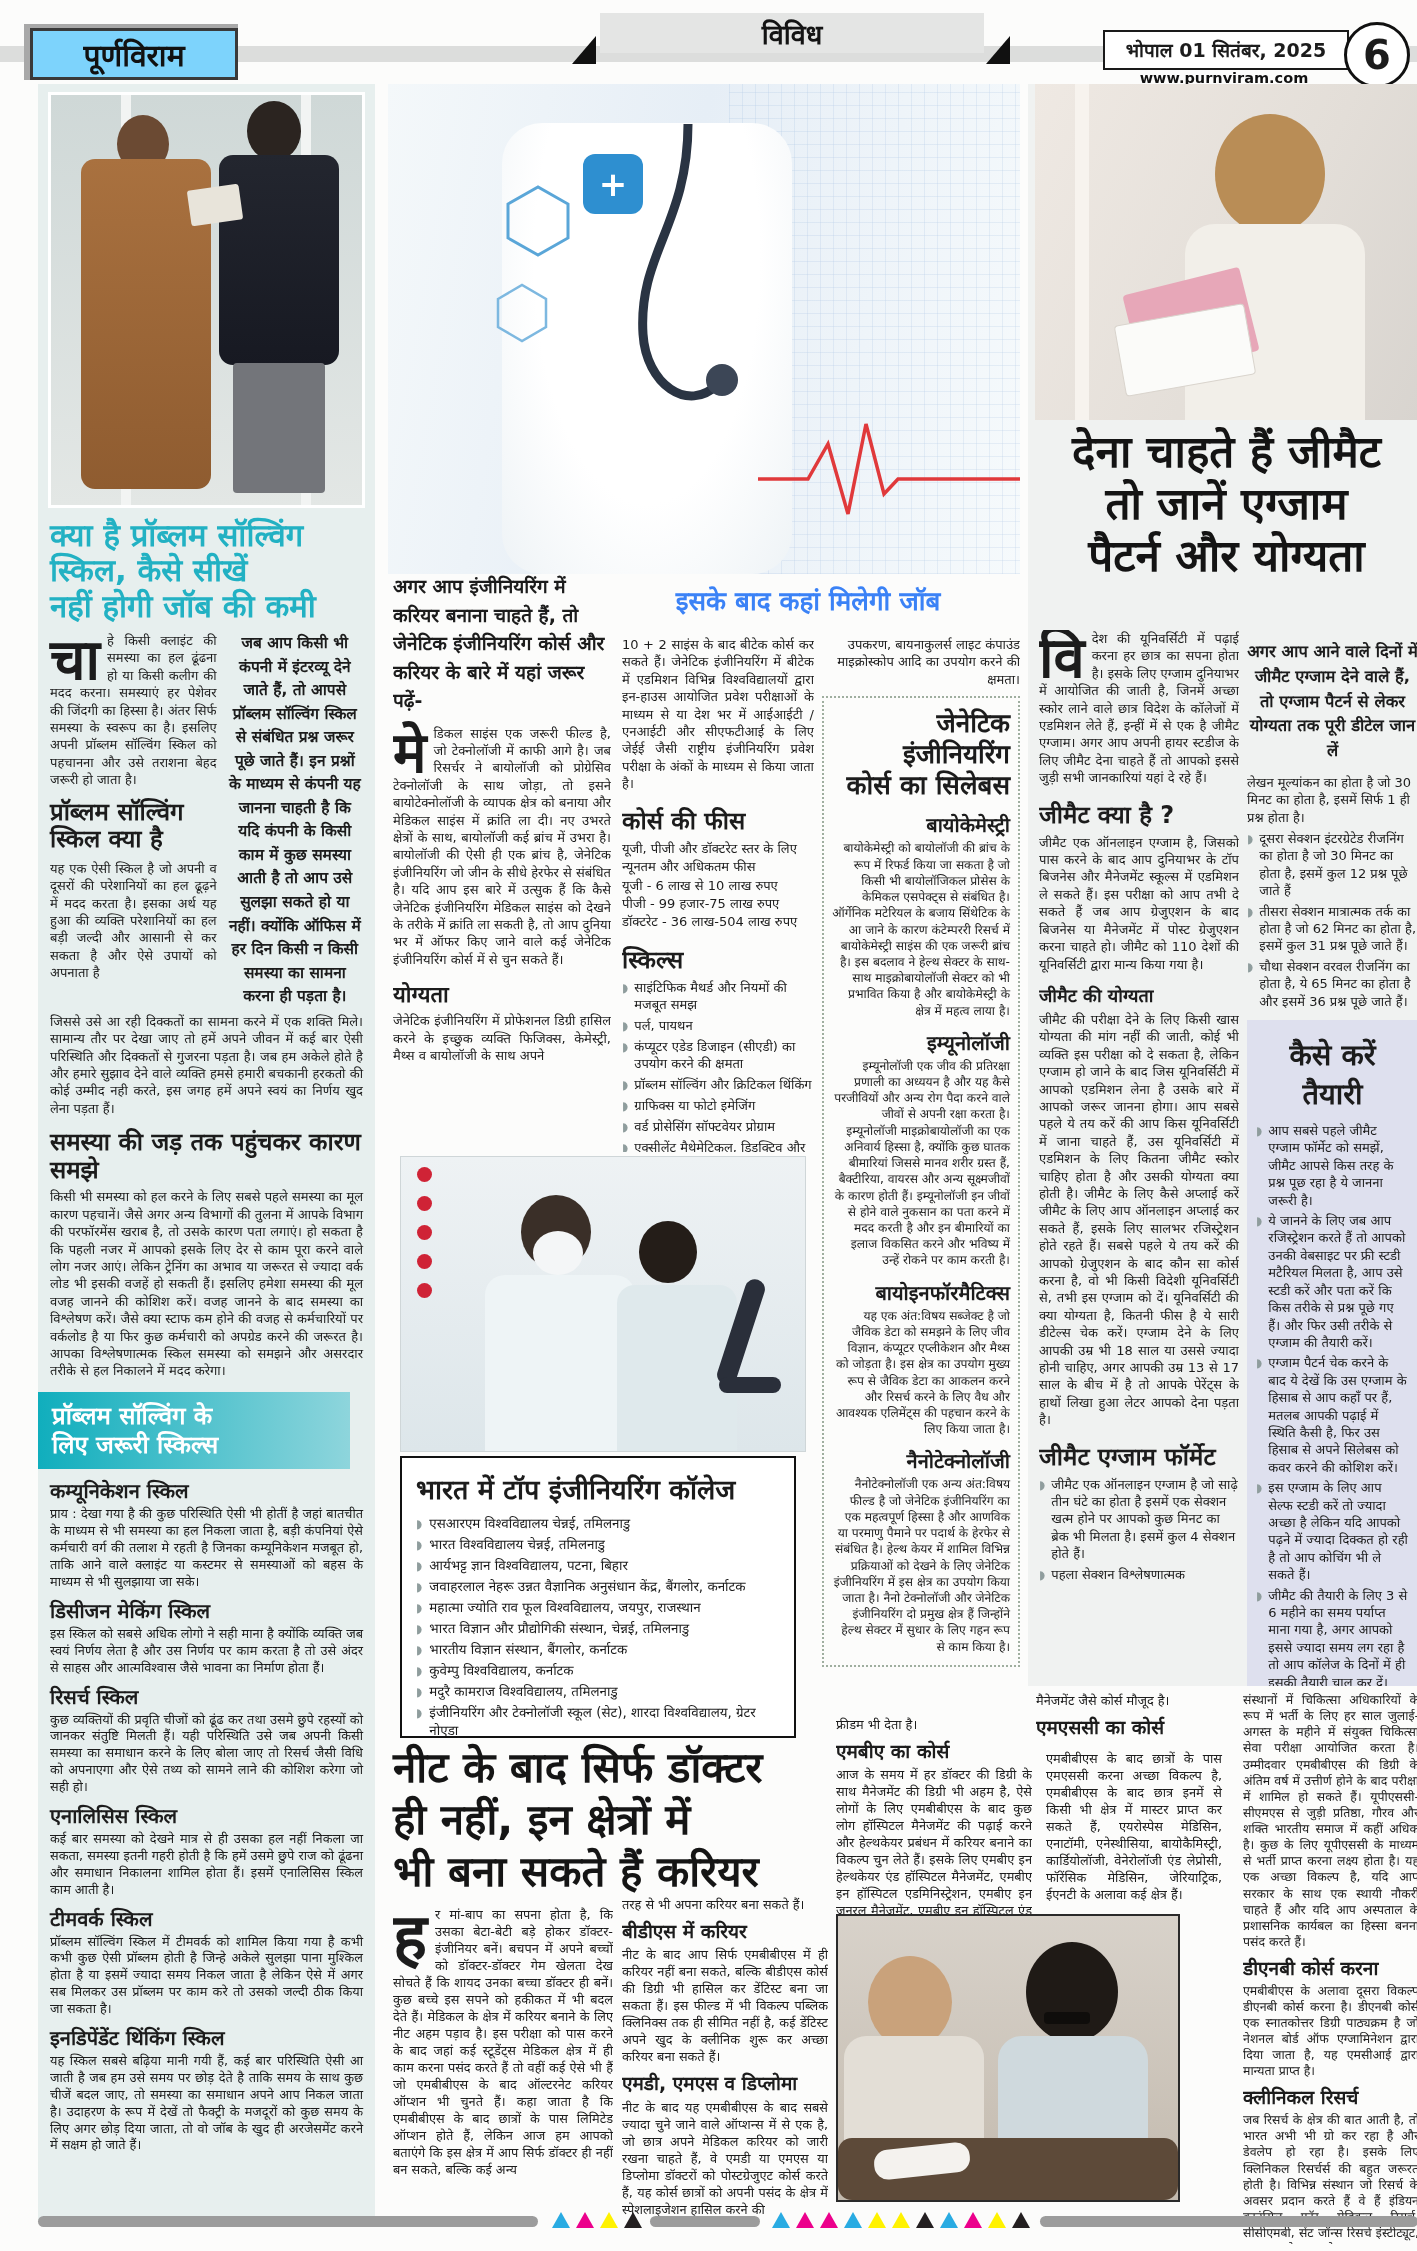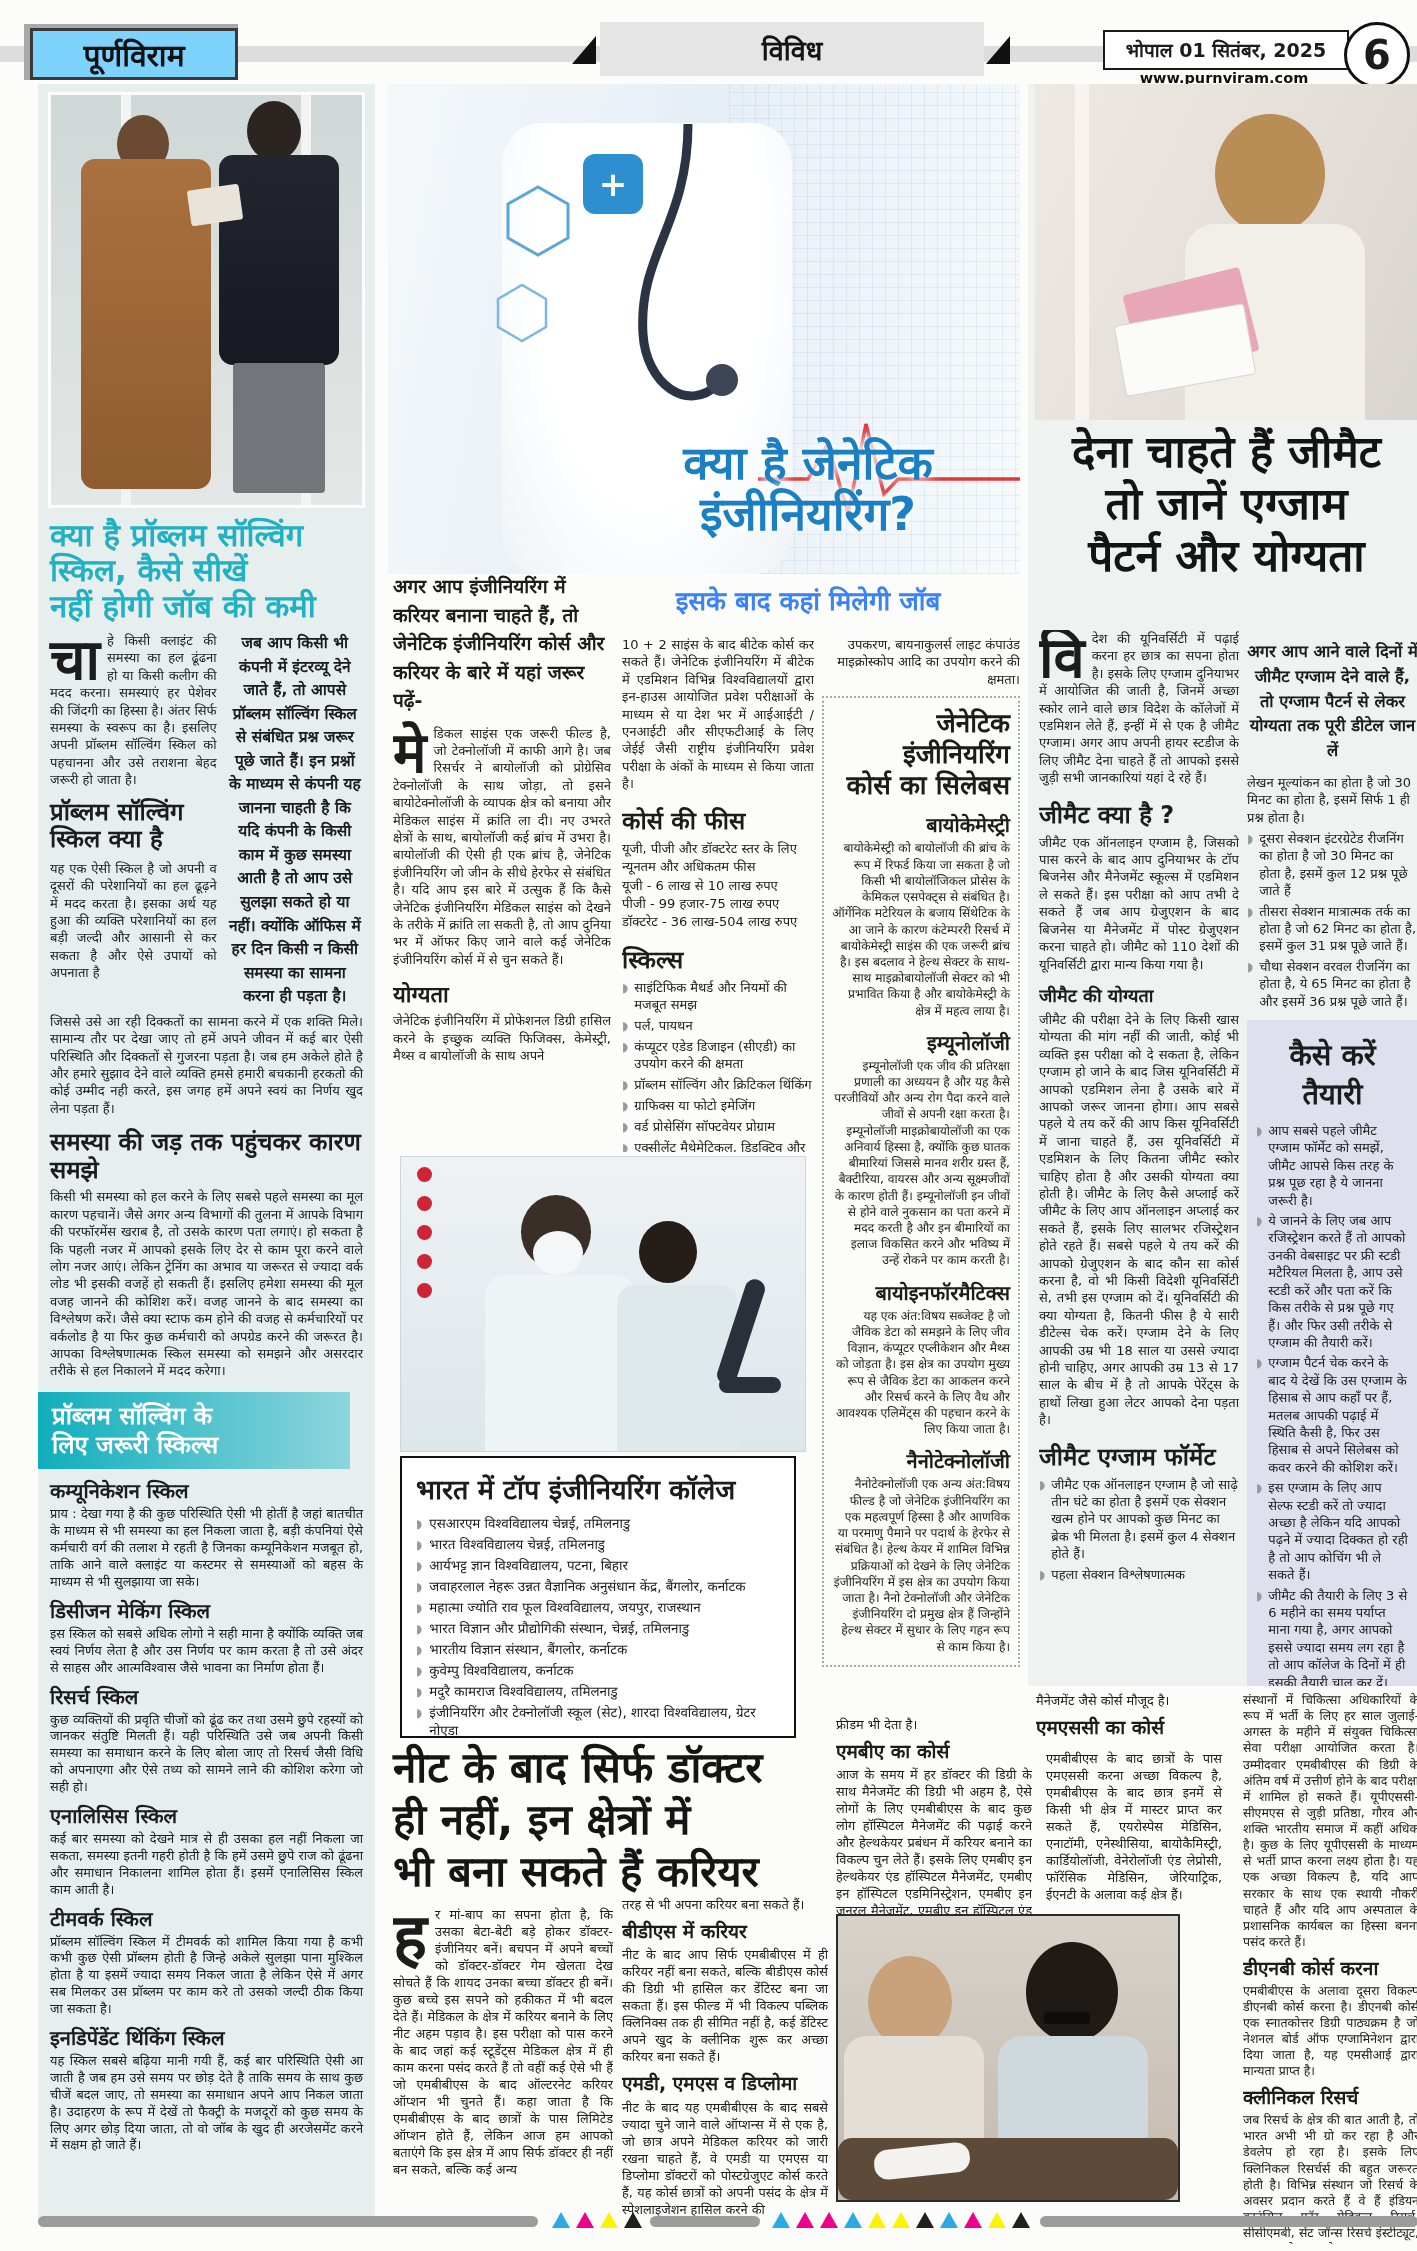--- a/index.html
+++ b/index.html
@@ -9,21 +9,21 @@
   .of{overflow:hidden;}
   .jt{text-align:justify;}
   
   .hdr-strip{left:0;top:46px;width:1417px;height:16px;background:#dcdddc;}
   .masthead-shadow{left:24px;top:24px;width:214px;height:56px;background:#a8a8a8;}
   .masthead{left:30px;top:28px;width:202px;height:46px;background:#7dd3fc;border:3px solid #3a3a3a;
             display:flex;align-items:center;justify-content:center;font-size:30px;font-weight:800;color:#111;}
   .tri-blk{width:0;height:0;border-style:solid;}
   .tri-hdr1{left:572px;top:36px;border-width:0 0 28px 24px;border-color:transparent transparent #111 transparent;}
   .tri-hdr2{left:986px;top:36px;border-width:0 0 28px 24px;border-color:transparent transparent #111 transparent;}
-  .vividh-box{left:600px;top:22px;width:384px;height:54px;background:#e4e5e4;display:flex;align-items:center;justify-content:center;
+  .vividh-box{left:600px;top:13px;width:384px;height:40px;background:#e4e5e4;display:flex;align-items:center;justify-content:center;
               font-size:27px;font-weight:800;color:#141414;}
   .date-box{left:1103px;top:30px;width:242px;height:36px;background:#fff;border:2px solid #1a1a1a;
             display:flex;align-items:center;justify-content:center;font-size:19px;font-weight:800;}
   .site{left:1103px;top:70px;width:242px;text-align:center;font-size:14.5px;font-weight:700;color:#111;}
   .pgnum{left:1344px;top:22px;width:60px;height:60px;border:3px solid #111;border-radius:50%;background:#fff;
          display:flex;align-items:center;justify-content:center;font-size:40px;font-weight:800;}
   
   .left-panel{left:38px;top:84px;width:337px;height:2136px;background:#e7efee;}
   .lp-photo{position:relative;margin:8px 10px 8px;height:410px;background:linear-gradient(180deg,#cfd8d7,#e3e7e5);
             border:3px solid #fff;overflow:hidden;}
@@ -189,24 +189,20 @@
       <path d="M300 40 C 300 140, 250 170, 255 250 C 258 300, 300 330, 330 300" stroke="#2a3443" stroke-width="9" fill="none"></path>
       <circle cx="334" cy="296" r="16" fill="#3c4656"></circle>
       <polygon points="120,120 150,103 180,120 180,154 150,171 120,154" fill="none" stroke="#5aa6d8" stroke-width="3"></polygon>
       <polygon points="110,215 134,201 158,215 158,243 134,257 110,243" fill="none" stroke="#7db8e0" stroke-width="2.5"></polygon>
       <polyline points="370,395 420,395 440,360 460,430 478,340 496,410 510,395 632,395" stroke="#e0393b" stroke-width="3.5" fill="none"></polyline>
     </svg>
     <div class="icon-tile">
         <span>+</span>
       </div>
   </div>
-  <div class="abs gen-headline">
-    <div>क्या है जेनेटिक</div>
-    <div>इंजीनियरिंग?</div>
-  </div>
   <div class="abs gen-sub">इसके बाद कहां मिलेगी जॉब</div>
 
   <div class="abs gen-colA of">
     <p class="standfirst">अगर आप इंजीनियरिंग में करियर बनाना चाहते हैं, तो जेनेटिक इंजीनियरिंग कोर्स और करियर के बारे में यहां जरूर पढ़ें-</p>
     <p class="body-s jt" style="margin:0;"><span class="dc">मे</span><span>डिकल साइंस एक जरूरी फील्ड है, जो टेक्नोलॉजी में काफी आगे है। जब रिसर्चर ने बायोलॉजी को प्रोग्रेसिव टेक्नोलॉजी के साथ जोड़ा, तो इसने बायोटेक्नोलॉजी के व्यापक क्षेत्र को बनाया और मेडिकल साइंस में क्रांति ला दी। नए उभरते क्षेत्रों के साथ, बायोलॉजी कई ब्रांच में उभरा है। बायोलॉजी की ऐसी ही एक ब्रांच है, जेनेटिक इंजीनियरिंग जो जीन के सीधे हेरफेर से संबंधित है। यदि आप इस बारे में उत्सुक हैं कि कैसे जेनेटिक इंजीनियरिंग मेडिकल साइंस को देखने के तरीके में क्रांति ला सकती है, तो आप दुनिया भर में ऑफर किए जाने वाले कई जेनेटिक इंजीनियरिंग कोर्स में से चुन सकते हैं।</span></p>
     <h2 class="g-h2" style="font-size:22px;">योग्यता</h2>
     <p class="body-s jt" style="margin:0;">जेनेटिक इंजीनियरिंग में प्रोफेशनल डिग्री हासिल करने के इच्छुक व्यक्ति फिजिक्स, केमेस्ट्री, मैथ्स व बायोलॉजी के साथ अपने</p>
   </div>
 
   <div class="abs gen-colB of">

